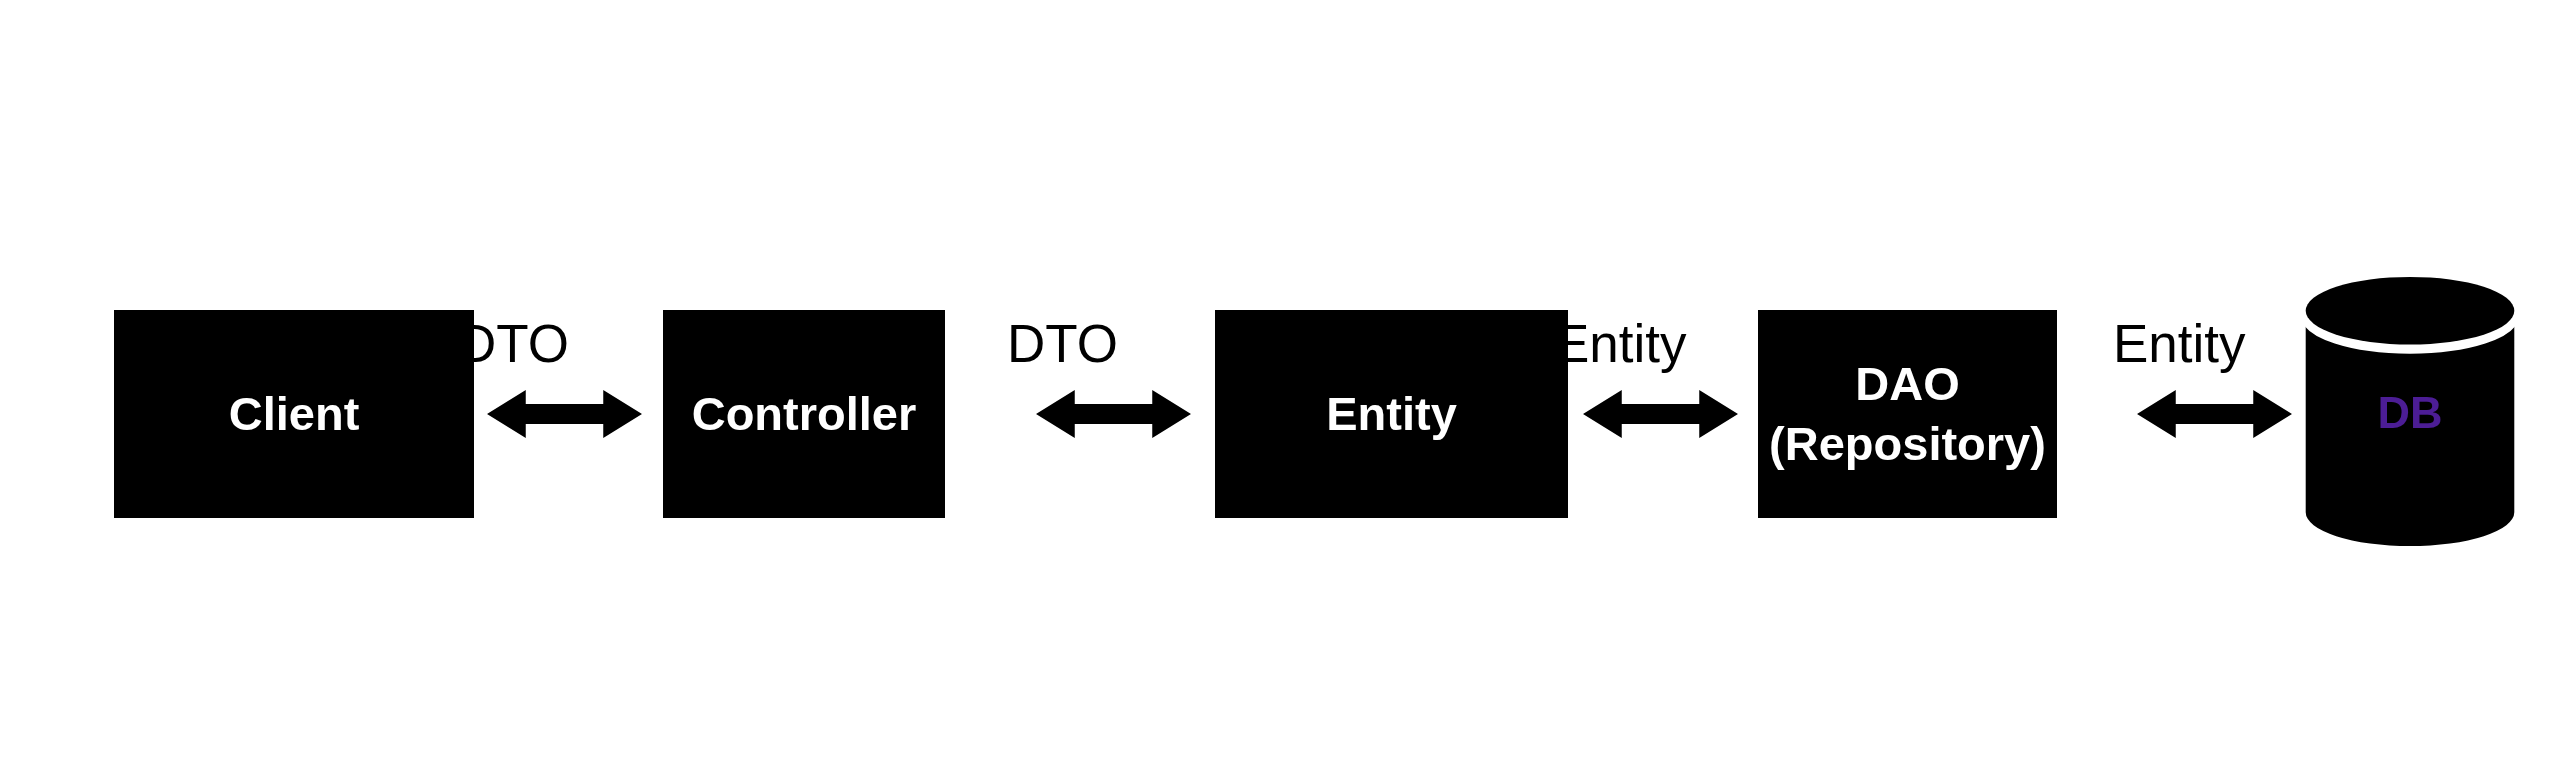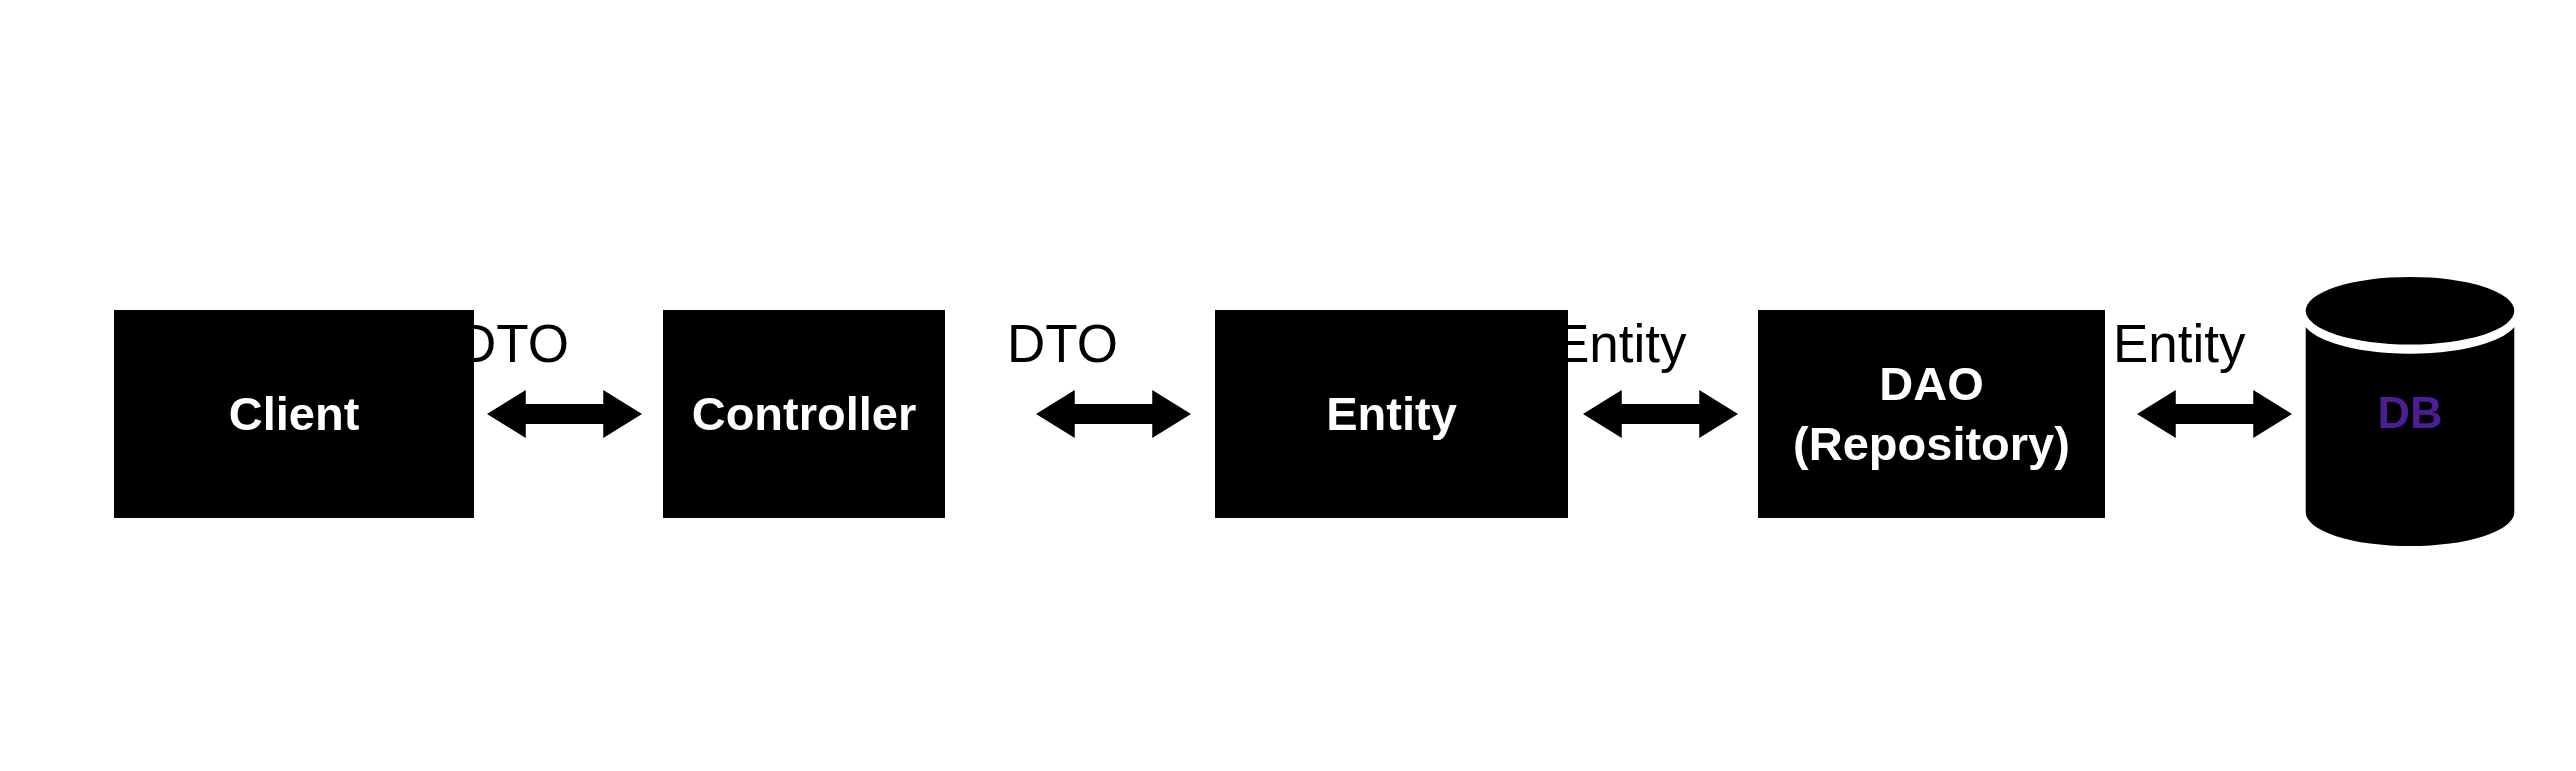--- a/index.html
+++ b/index.html
@@ -26,21 +26,21 @@
   }
   .box .node-label {
     font-weight: 700;
     font-size: 47px;
     line-height: 1.27;
     white-space: pre-line;
   }
   .box--client     { left: 114px;  width: 360px; }
   .box--controller { left: 663px;  width: 282px; }
   .box--service    { left: 1215px; width: 353px; }
-  .box--dao        { left: 1758px; width: 347px; }
+  .box--dao        { left: 1758px; width: 299px; }
 
   
   .connector-label {
     position: absolute;
     top: 317px;
     width: 212px;
     text-align: left;
     color: #000000;
     font-size: 53px;
     line-height: 53px;

